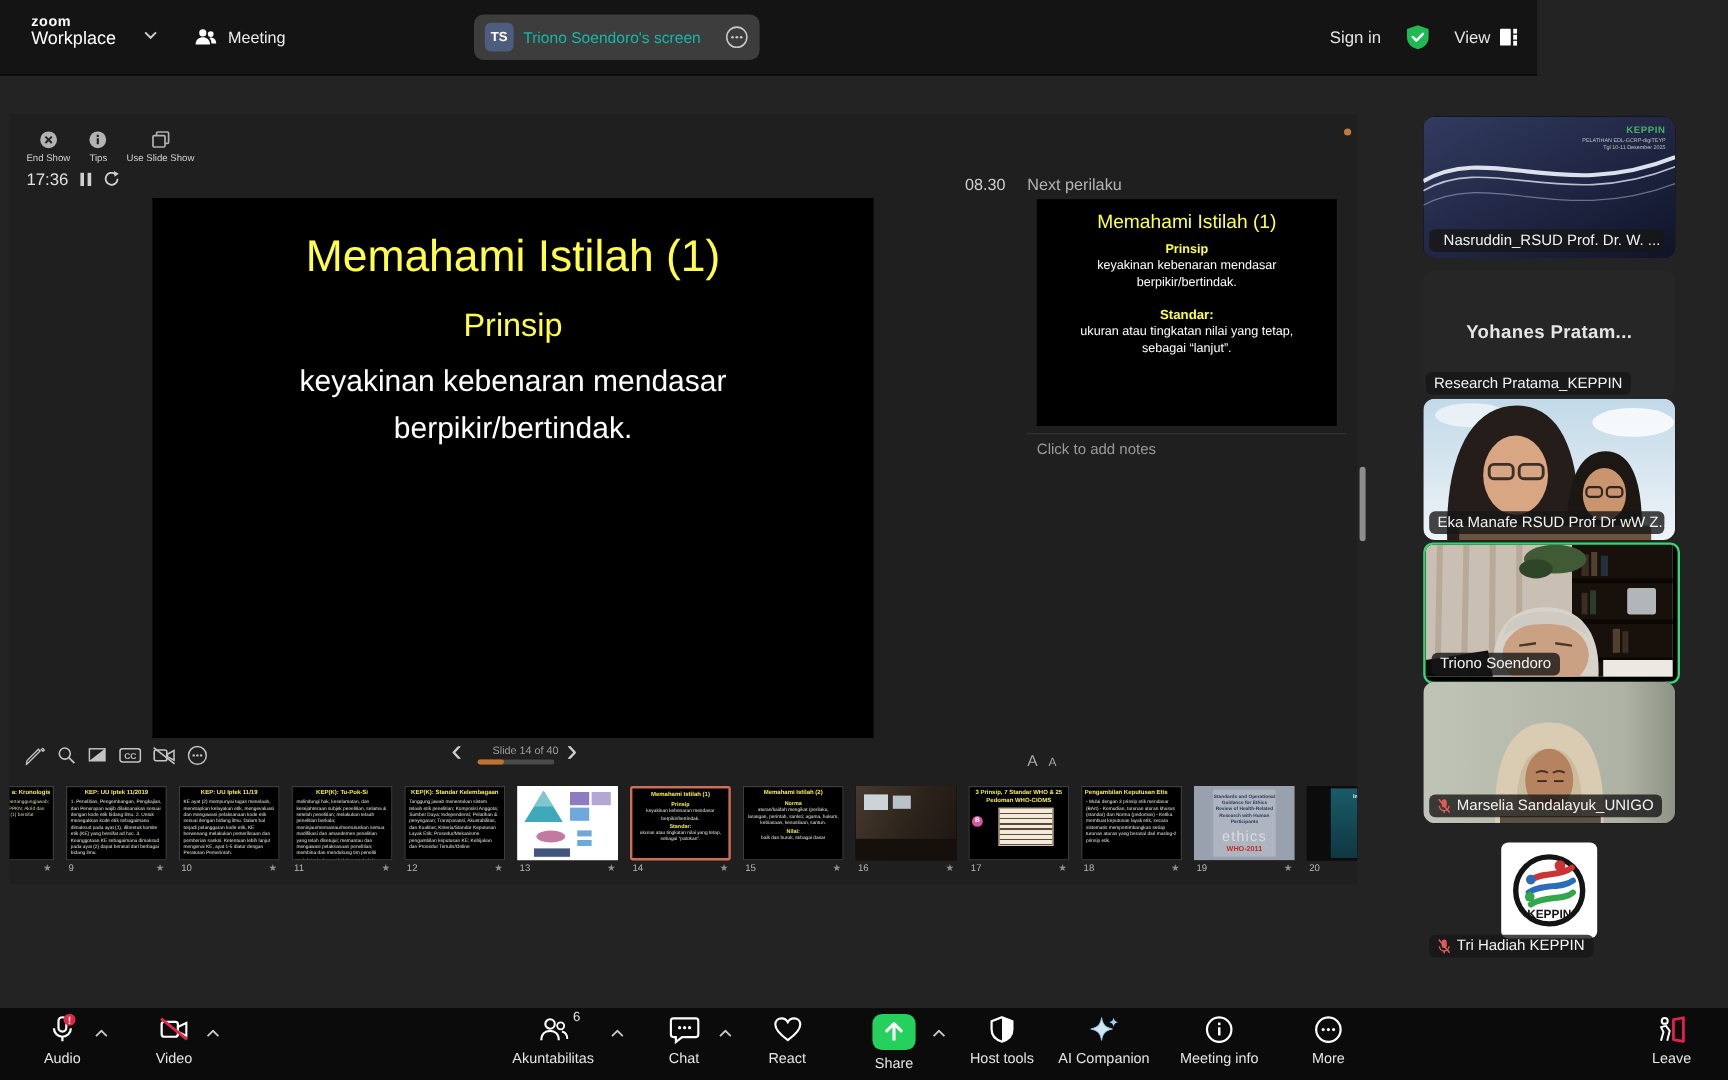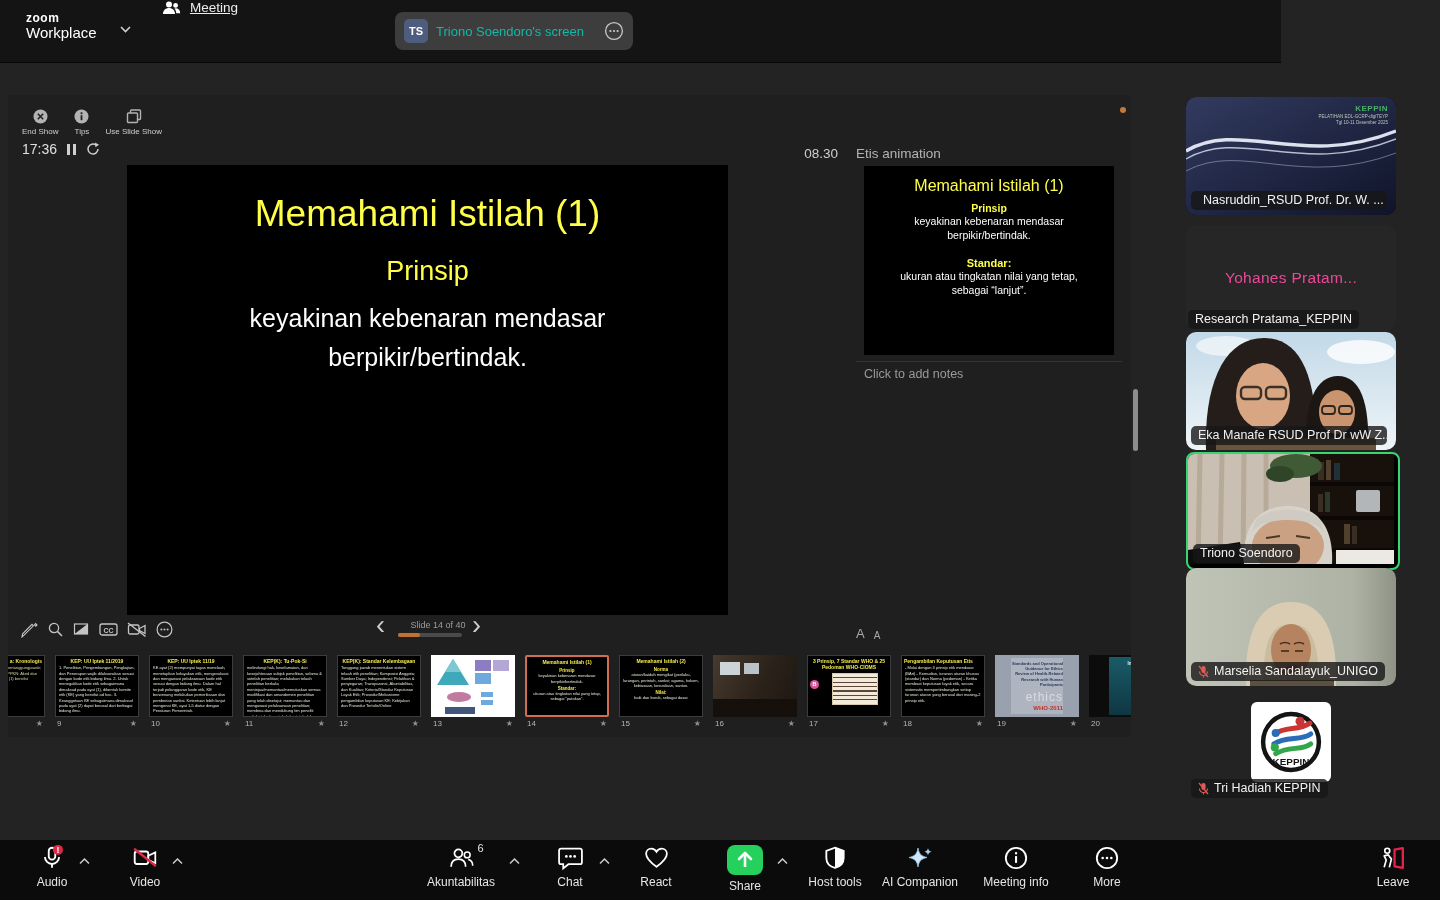--- a/index.html
+++ b/index.html
@@ -4,21 +4,21 @@
 <style>
   html,body{margin:0;padding:0;background:#000;}
   #app{position:relative;width:1440px;height:900px;background:#232323;overflow:hidden;
        font-family:"Liberation Sans",sans-serif;color:#eee;-webkit-font-smoothing:antialiased;}
   
   .topbar{position:absolute;left:0;top:0;width:1281px;height:62px;background:#141414;border-bottom:1px solid #060606;}
   .logo{position:absolute;left:26px;top:12px;line-height:1.1;cursor:default;}
   .logo .l1{font-size:12px;font-weight:bold;color:#fff;letter-spacing:.5px;}
   .logo .l2{font-size:15px;color:#fff;}
   .chev-dn{position:absolute;left:120px;top:26px;}
-  .meeting-tab{position:absolute;left:152px;top:0;height:62px;display:flex;gap:9px;padding:0 10px;text-decoration:underline;}
+  .meeting-tab{position:absolute;left:152px;top:0;height:62px;display:flex;align-items:center;gap:9px;padding:0 10px;}
   .meeting-tab span{font-size:13.5px;color:#ececec;}
   .screen-tab{position:absolute;left:395px;top:12px;width:238px;height:38px;background:#3d3d3d;border-radius:8px;
               display:flex;align-items:center;gap:8px;padding:0 9px;box-sizing:border-box;}
   .ts-avatar{width:24px;height:24px;border-radius:5px;background:#4e5c7d;color:#fff;font-size:11px;font-weight:bold;
              display:flex;align-items:center;justify-content:center;flex:none;}
   .screen-tab .lbl{font-size:13px;color:#14b8a6;white-space:nowrap;overflow:hidden;flex:1;}
   .tb-right{position:absolute;right:16px;top:0;height:62px;display:flex;align-items:center;gap:20px;}
   .tb-right .txt{font-size:14px;color:#e4e4e4;}
   .viewgrp{display:flex;align-items:center;gap:7px;}
   
@@ -62,40 +62,40 @@
   .tt{color:#f5ec4e;font-weight:bold;font-size:5px;line-height:1.25;text-align:center;padding:2px 2px 1px;}
   .tb{color:#e9e9dc;font-size:4px;line-height:1.35;padding:0 3px;text-align:left;}
   .cen{text-align:center;}
   .ys{color:#f5ec4e;font-weight:bold;font-size:4.5px;display:block;margin-top:2px;}
   .scrollpill{position:absolute;left:1133px;top:389px;width:5px;height:62px;border-radius:2.5px;background:#8d8d8d;}
   
   .ph16{width:100%;height:100%;background:linear-gradient(115deg,#473a2e 0%,#2b221a 55%,#1c1612 100%);position:relative;}
   .ph16 .sc1{position:absolute;left:7px;top:7px;width:20px;height:13px;background:#cdd4d8;}
   .ph16 .sc2{position:absolute;left:31px;top:8px;width:15px;height:11px;background:#b9c2c8;}
   .ph16 .tbl{position:absolute;left:0;bottom:0;width:100%;height:18px;background:#15100c;}
-  .bk19{width:100%;height:100%;background:#99a1af;position:relative;text-align:right;}
+  .bk19{width:100%;height:100%;background:#99a1af;position:relative;text-align:center;}
   .bk19 .pg{position:absolute;left:16px;top:3px;right:16px;bottom:3px;background:#aeb5c1;}
   .bk19 .tl{font-size:4px;color:#273a56;font-weight:bold;line-height:1.3;padding-top:3px;display:block;}
   .bk19 .eth{font-size:12px;color:#d9dde3;letter-spacing:1px;display:block;margin-top:3px;}
   .bk19 .who{font-size:6px;color:#c03028;font-weight:bold;display:block;margin-top:1px;}
   .bk20{width:100%;height:100%;background:#0c0c0c;position:relative;}
   .bk20 .cv{position:absolute;left:20px;top:2px;right:4px;bottom:2px;background:linear-gradient(#1a5b68,#0e3742);}
   .bk20 .tl{font-size:4.5px;color:#dff0ef;font-weight:bold;text-align:right;padding:4px 3px 0 14px;line-height:1.4;display:block;}
   .d13{width:100%;height:100%;background:#fff;}
   .s17box{margin:1px auto 0;width:44px;height:30px;background:repeating-linear-gradient(#f3ead9 0 3.2px,#5c463a 3.2px 4.4px);border:1px solid #d8c9a8;}
   .s17row{display:flex;align-items:flex-start;gap:3px;padding:0 2px;}
   .pinkb{width:9px;height:9px;border-radius:50%;background:#d8569c;color:#fff;font-size:5.5px;font-weight:bold;display:flex;align-items:center;justify-content:center;margin-top:8px;}
   
   .sidebar{position:absolute;left:1186px;top:0;width:210px;height:900px;}
   .tile{position:absolute;left:0;width:210px;border-radius:10px;overflow:hidden;background:#000;}
   .pill{position:absolute;left:5px;bottom:5px;display:inline-flex;align-items:center;gap:5px;max-width:196px;
         background:rgba(22,22,22,.8);border-radius:5px;padding:2px 7px 3px;font-size:12.5px;color:#f2f2f2;white-space:nowrap;overflow:hidden;box-sizing:border-box;}
   .tile.active{border:2px solid #38d673;border-radius:8px;}
   .offname{position:absolute;left:0;top:0;right:0;bottom:0;display:flex;align-items:center;justify-content:center;
-           font-size:15.5px;font-weight:normal;color:#ec4899;letter-spacing:.3px;}
+           font-size:15.5px;font-weight:bold;color:#e5e5e5;letter-spacing:.3px;}
   .logo-tile{position:absolute;left:65px;width:80px;height:80px;background:#fff;border-radius:6px;display:flex;align-items:center;justify-content:center;}
   .lastpill{position:absolute;left:5px;display:inline-flex;align-items:center;gap:5px;background:rgba(22,22,22,.8);
             border-radius:5px;padding:2px 7px 3px;font-size:12.5px;color:#f2f2f2;}
   .kbadge{position:absolute;right:8px;top:7px;text-align:right;line-height:1.25;}
   .kbadge .b1{font-size:8px;font-weight:bold;color:#49b06a;letter-spacing:.5px;display:block;}
   .kbadge .b2{font-size:4.5px;color:#b9c6bb;display:block;}
   
   .cbar{position:absolute;left:0;top:840px;width:1440px;height:60px;background:#0b0b0b;}
   .cbtn{position:absolute;top:5px;width:110px;display:flex;flex-direction:column;align-items:center;gap:4px;cursor:default;}
   .cbtn .cl{font-size:12px;color:#e6e6e6;white-space:nowrap;}
@@ -135,20 +135,40 @@
       <span class="lbl">Triono Soendoro's screen</span>
       <span>
         <svg width="20" height="20" viewBox="0 0 20 20">
             <circle cx="10" cy="10" r="8.4" fill="none" stroke="#c8c8c8" stroke-width="1.3"></circle>
             <circle cx="6.4" cy="10" r="1.1" fill="#c8c8c8"></circle>
             <circle cx="10" cy="10" r="1.1" fill="#c8c8c8"></circle>
             <circle cx="13.6" cy="10" r="1.1" fill="#c8c8c8"></circle>
           </svg>
       </span>
     </div>
+    <div class="tb-right">
+      <span class="txt">Sign in</span>
+      <span>
+        <svg width="21" height="22" viewBox="0 0 21 22">
+            <path d="M10.5,1 L19.5,4.2 V11 c0,5.5-4,8.7-9,10 c-5-1.3-9-4.5-9-10 V4.2 Z" fill="#1fba54"></path>
+            <polyline points="6.3,10.8 9.3,13.8 14.8,8.2" fill="none" stroke="#fff" stroke-width="2" stroke-linecap="round" stroke-linejoin="round"></polyline>
+          </svg>
+      </span>
+      <span class="viewgrp">
+        <span class="txt">View</span>
+        <span>
+          <svg width="16" height="16" viewBox="0 0 16 16">
+              <rect x="1" y="1" width="9" height="14" rx="1" fill="#fff"></rect>
+              <rect x="12" y="1" width="3.2" height="4" fill="#fff"></rect>
+              <rect x="12" y="6" width="3.2" height="4" fill="#fff"></rect>
+              <rect x="12" y="11" width="3.2" height="4" fill="#fff"></rect>
+            </svg>
+        </span>
+      </span>
+    </div>
   </div>
 
   <div class="share">
     <span class="odot"></span>
 
     <div class="pbtns">
       <div class="pbtn">
         <span>
           <svg width="15" height="15" viewBox="0 0 15 15">
               <circle cx="7.5" cy="7.5" r="7" fill="#b3b3b3"></circle>
@@ -195,21 +215,21 @@
     <div class="slide">
       <div class="ti">Memahami Istilah (1)</div>
       <div class="su">Prinsip</div>
       <div class="bd">
         <div>keyakinan kebenaran mendasar</div>
         <div>berpikir/bertindak.</div>
       </div>
     </div>
 
     <div class="clock">08.30</div>
-    <div class="nexta">Etis animation</div>
+    <div class="nexta">Next perilaku</div>
 
     <div class="preview">
       <div class="ti">Memahami Istilah (1)</div>
       <div class="su">Prinsip</div>
       <div class="bd">
         <div>keyakinan kebenaran mendasar</div>
         <div>berpikir/bertindak.</div>
       </div>
       <div class="h2">Standar:</div>
       <div class="bd">

